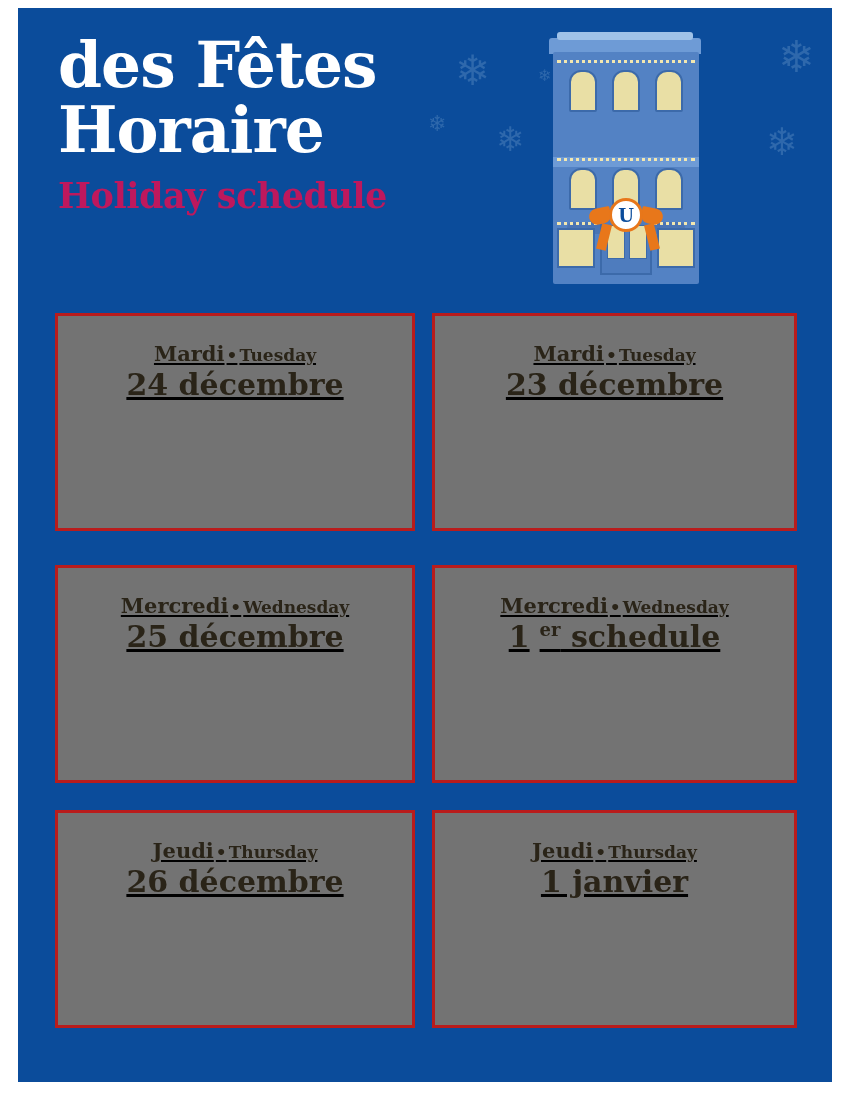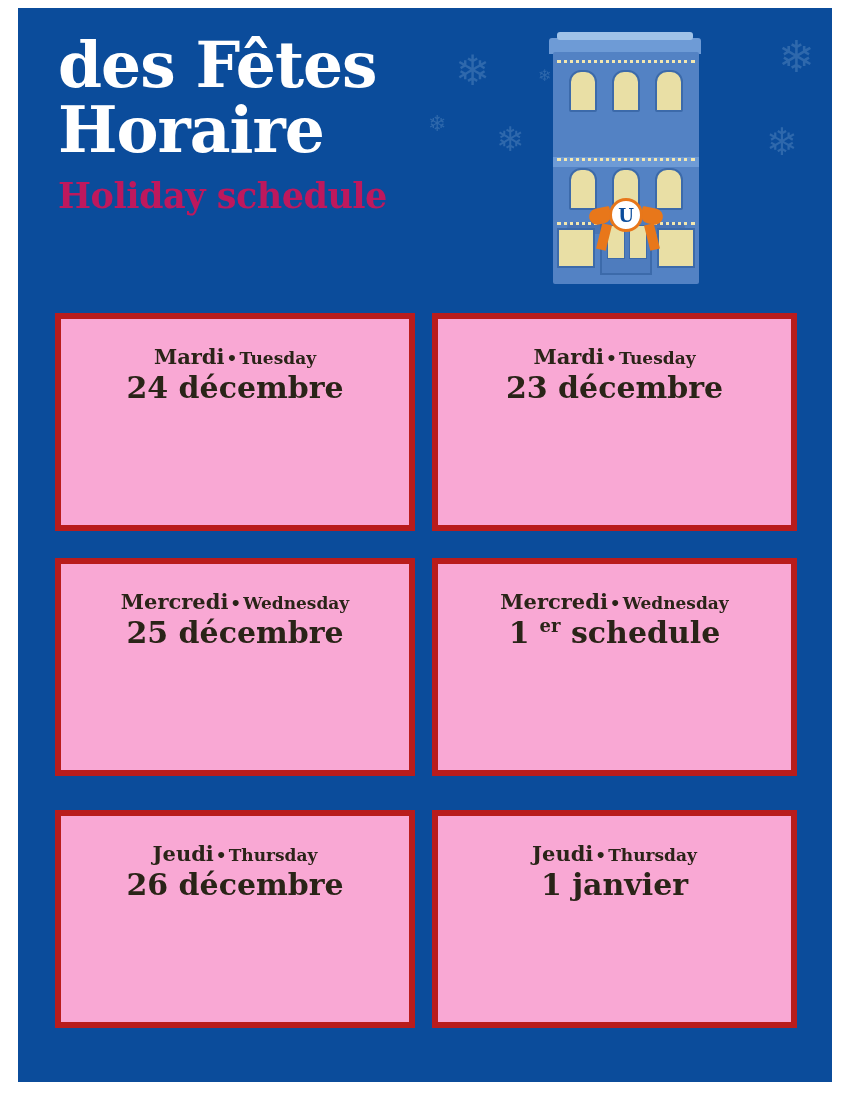--- a/index.html
+++ b/index.html
@@ -197,23 +197,24 @@
   
   .grid {
     position: absolute;
     left: 55px;
     top: 313px;
     width: 742px;
   }
 
   .card {
     position: absolute;
-    background: #f9a8d4;
-    border: 6px solid #b91c1c;
-    box-sizing: border-box;
+    background: #737373;
+    border: 3px solid #b91c1c;
+    box-sizing: border-box;
+    text-decoration: underline;
   }
   .card-text {
     padding-top: 26px;
     text-align: center;
   }
   .card-day {
     font-family: "DejaVu Serif", serif;
     font-weight: bold;
     color: #2A2418;
     font-size: 21px;
@@ -237,21 +238,21 @@
   .card-date sup {
     font-size: 18px;
     vertical-align: super;
     margin-left: 10px;
   }
 
   
   .col-l { left: 0px; width: 360px; }
   .col-r { left: 377px; width: 365px; }
   .row-1 { top: 0px;   height: 218px; }
-  .row-2 { top: 245px; height: 218px; }
+  .row-2 { top: 252px; height: 218px; }
   .row-3 { top: 497px; height: 218px; }
 </style>
 </head>
 <body>
 
 <div class="poster">
   <div class="poster-bg"></div>
 
   <div class="header">
 

